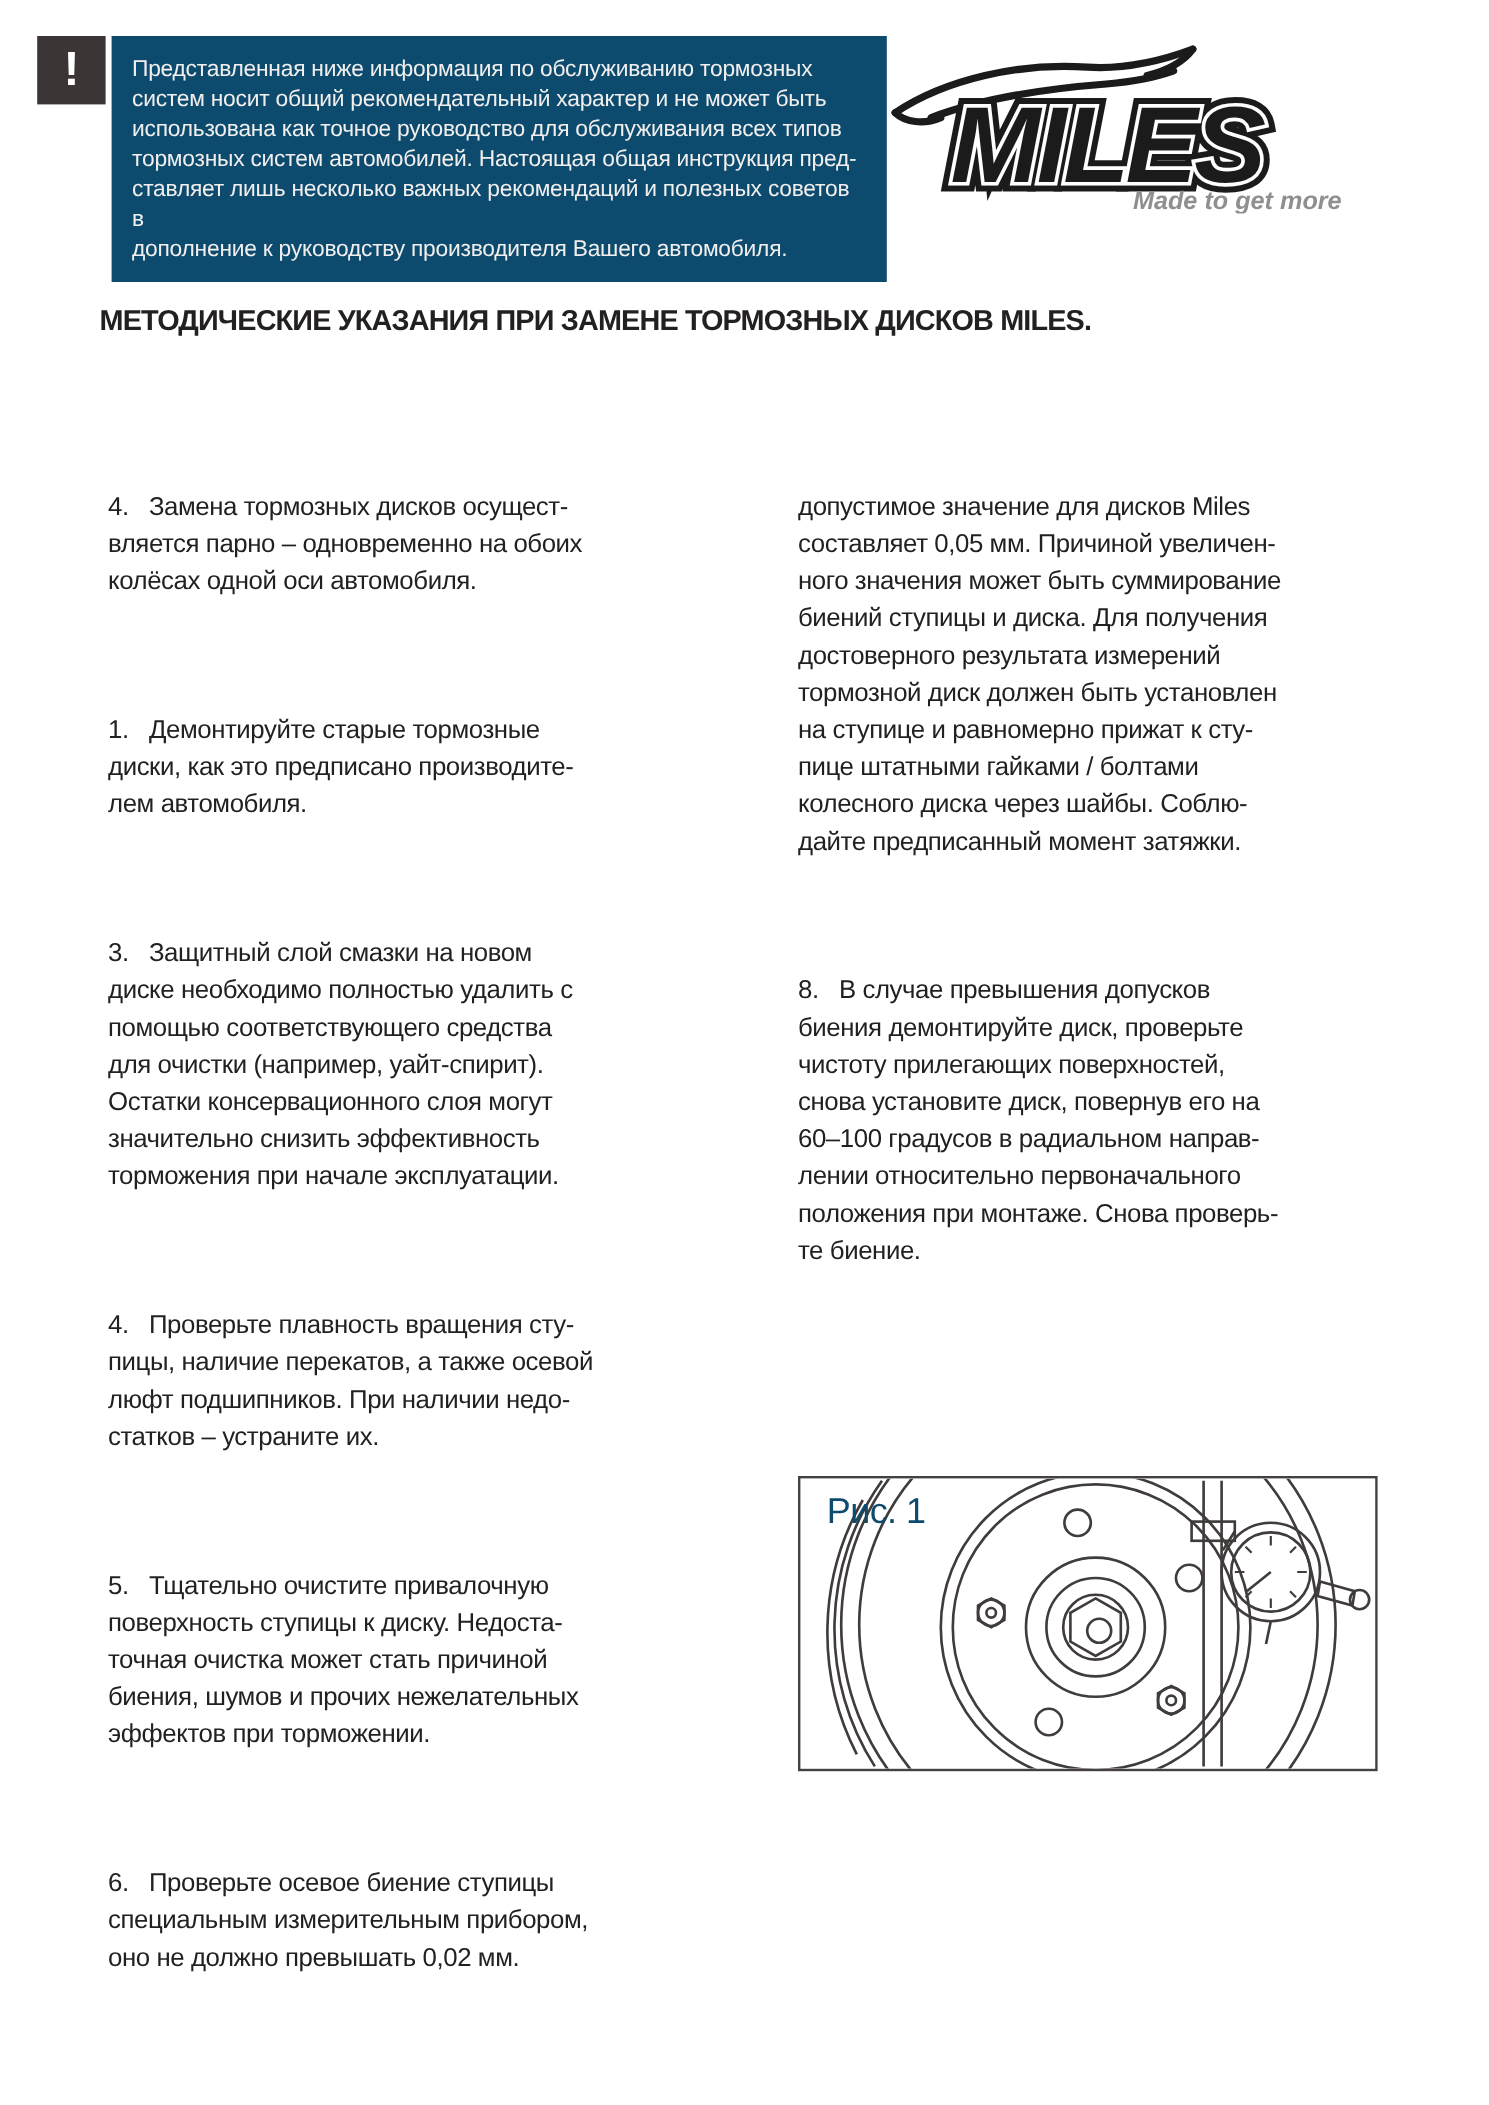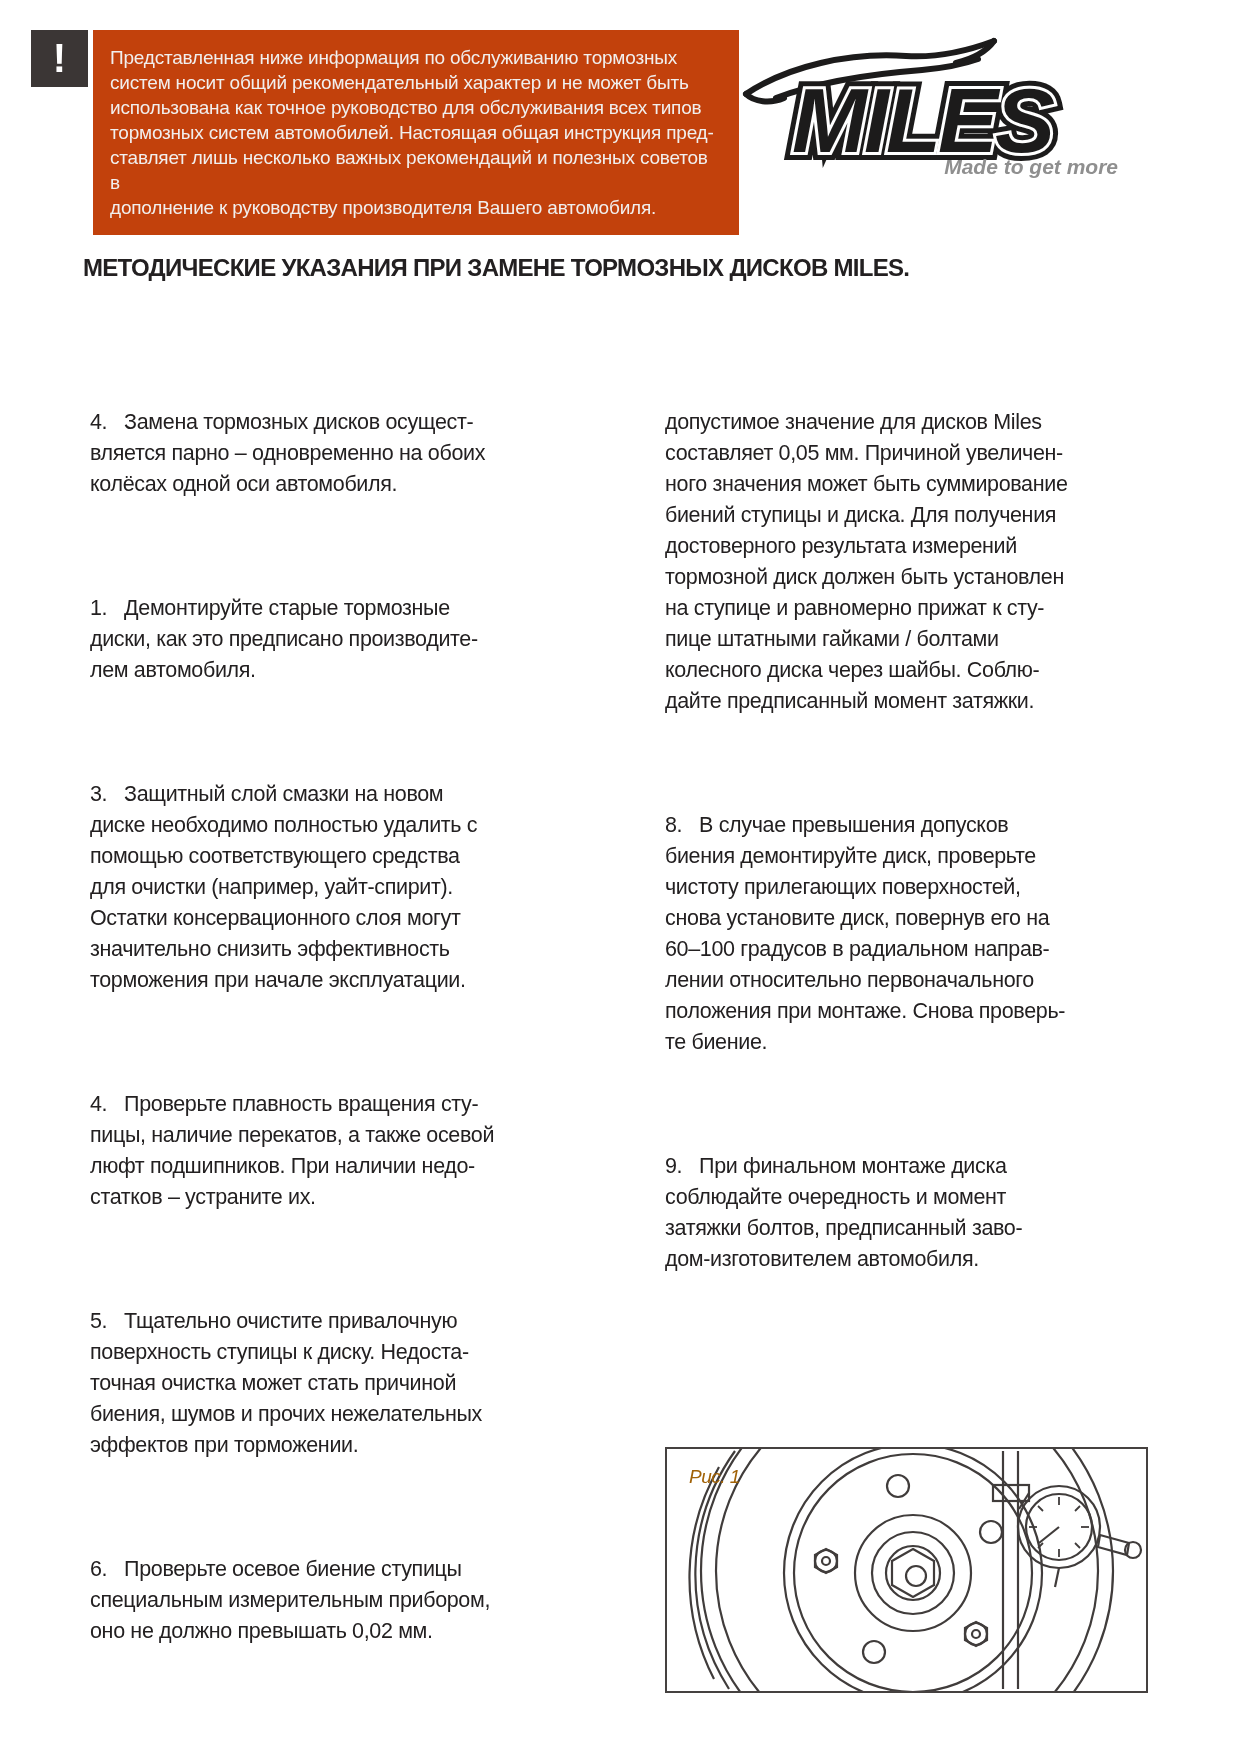--- a/index.html
+++ b/index.html
@@ -13,21 +13,21 @@
   }
   
   .warn-icon{
     position:absolute;left:31px;top:30px;width:57px;height:57px;
     background:#3b3635;color:#ffffff;
     display:flex;align-items:center;justify-content:center;
     font-size:40px;font-weight:bold;
   }
   .warn-box{
     position:absolute;left:93px;top:30px;width:612px;
-    background:#c2410c;color:#f1efee;
+    background:#0c4a6e;color:#f1efee;
     padding:15px 17px;
     font-size:19px;line-height:25px;letter-spacing:-0.2px;
     white-space:pre-wrap;
   }
   .logo{position:absolute;left:718px;top:36px;width:412px;height:142px;text-decoration:underline;}
   
   .title{
     position:absolute;left:83px;top:238px;width:1100px;
     font-size:24px;font-weight:bold;letter-spacing:-0.7px;
     white-space:nowrap;
@@ -44,21 +44,21 @@
   .intro{font-weight:bold;}
   
   .figure{
     position:relative;width:479px;height:242px;
     border:2px solid #454140;margin:17px 0 27px 0;
     overflow:hidden;background:#ffffff;
     white-space:normal;
   }
   .figure-label{
     position:absolute;left:22px;top:12px;
-    font-size:19px;letter-spacing:-0.5px;color:#a16207;font-style:italic;
+    font-size:30px;letter-spacing:-0.5px;color:#0c4a6e;
   }
   .figure svg{position:absolute;left:0;top:0;}
 </style>
 </head>
 <body>
 
 <div class="page">
 
   <div class="warn-icon">!</div>
   <div class="warn-box">Представленная ниже информация по обслуживанию тормозных
@@ -127,24 +127,20 @@
 колесного диска через шайбы. Соблю-
 дайте предписанный момент затяжки.</p>
     <p>8.   В случае превышения допусков
 биения демонтируйте диск, проверьте
 чистоту прилегающих поверхностей,
 снова установите диск, повернув его на
 60–100 градусов в радиальном направ-
 лении относительно первоначального
 положения при монтаже. Снова проверь-
 те биение.</p>
-    <p>9.   При финальном монтаже диска
-соблюдайте очередность и момент
-затяжки болтов, предписанный заво-
-дом-изготовителем автомобиля.</p>
 
     
     <div class="figure">
       <svg width="479" height="242" viewBox="0 0 479 242">
         <g fill="none" stroke="#403c3b" stroke-width="2.2">
 
           <path d="M68,2 A212,212 0 0 0 62,240"></path>
           <path d="M52,18 A222,222 0 0 0 47,230"></path>
 
           <circle cx="240" cy="122" r="206"></circle>

